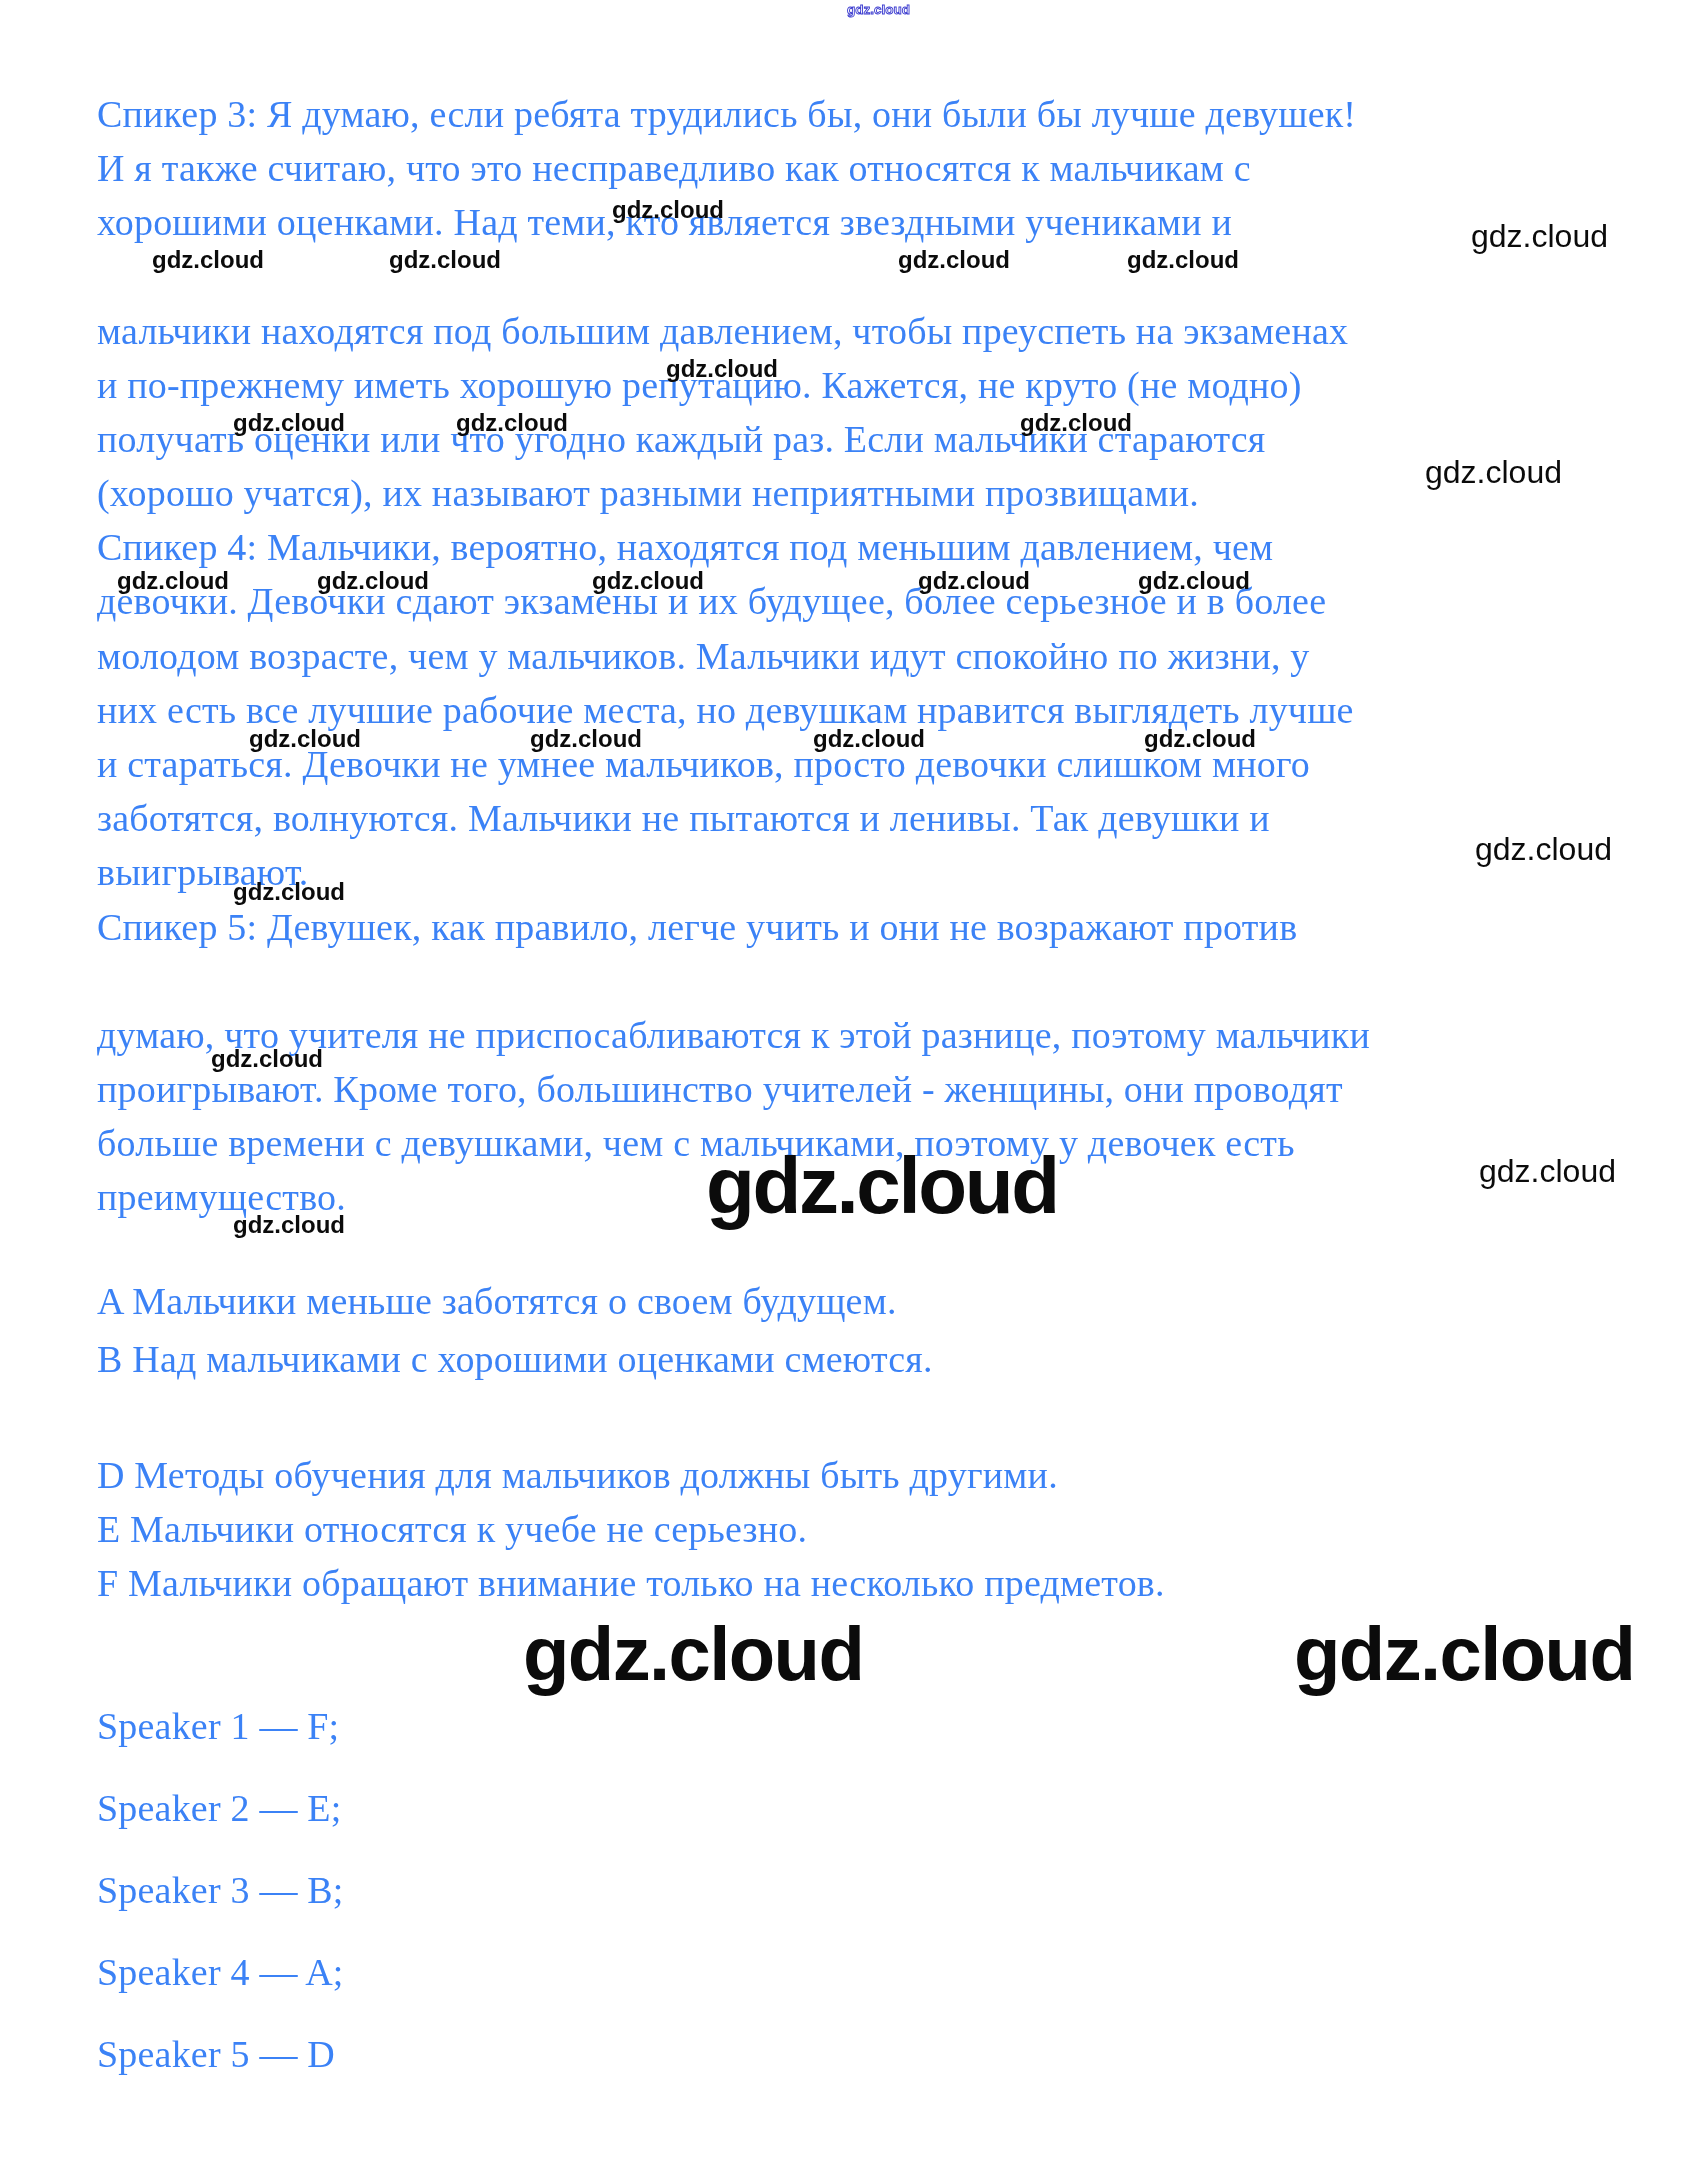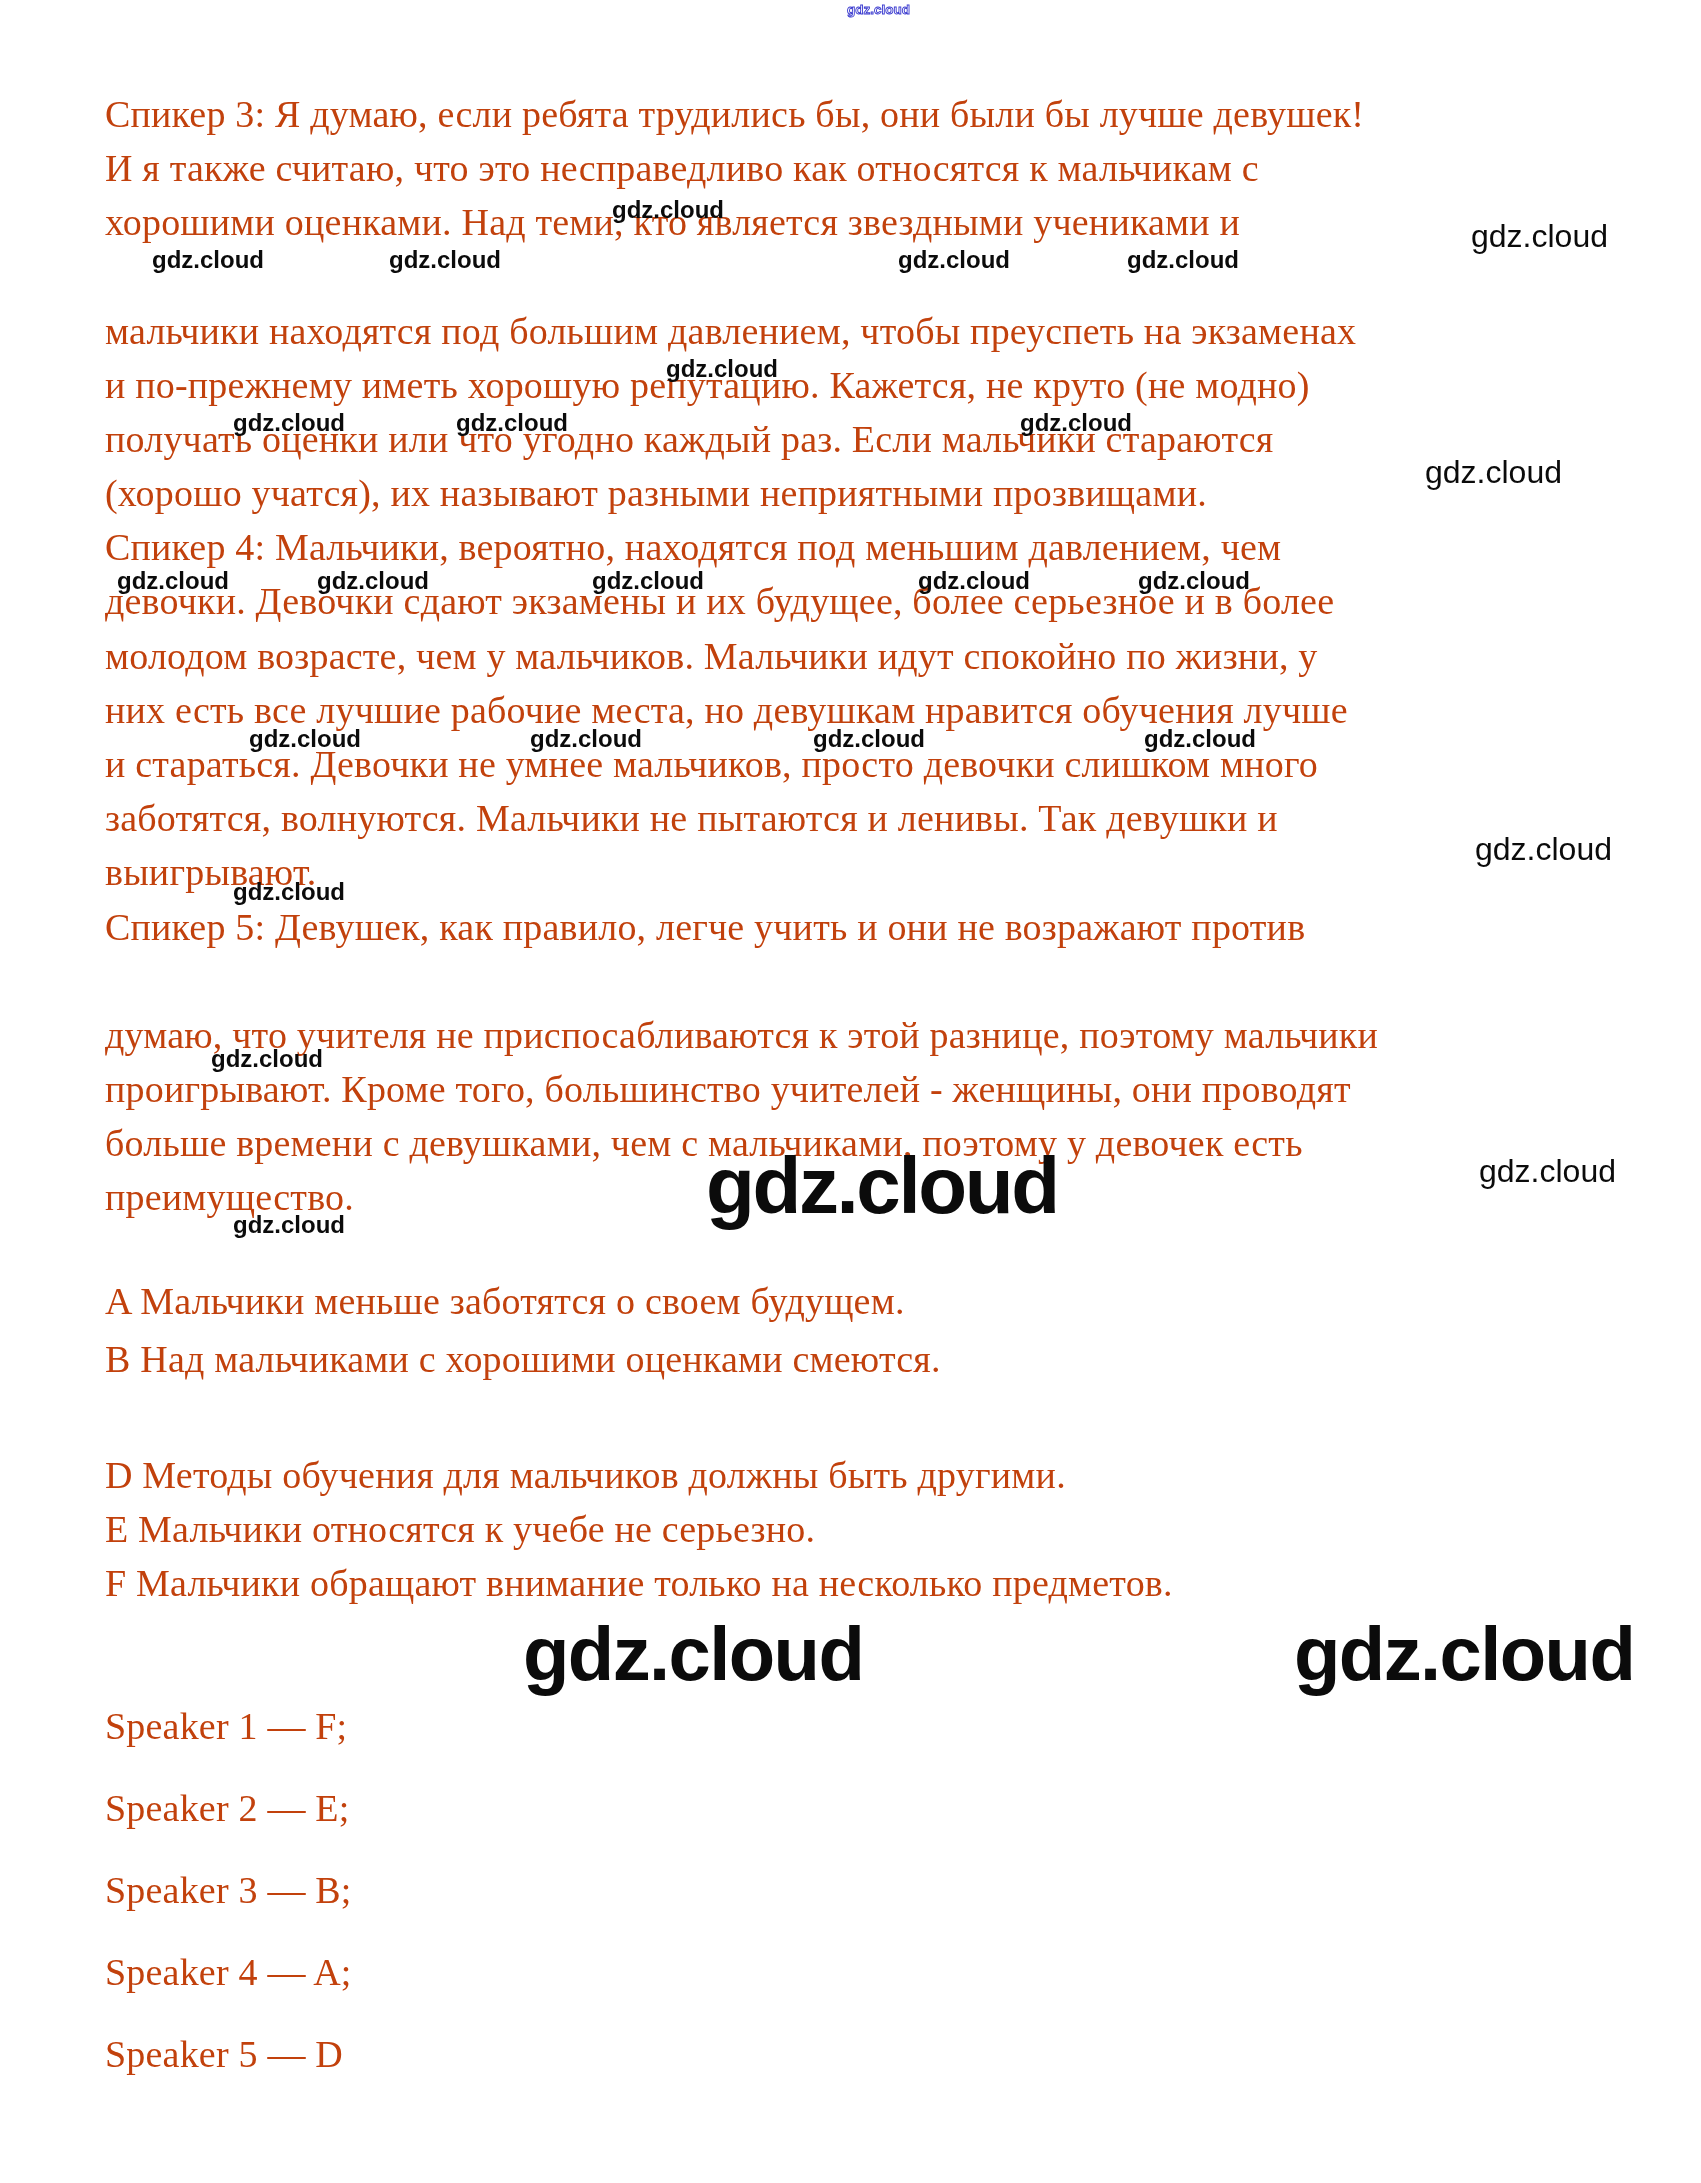--- a/index.html
+++ b/index.html
@@ -8,26 +8,26 @@
     width:1701px;
     height:2183px;
     background:#ffffff;
     color:#000;
     font-family:"Liberation Serif", serif;
     overflow:hidden;
     margin-left:29px;
   }
   .line{
     position:absolute;
-    left:76px;
+    left:68px;
     font-size:38px;
     line-height:1;
     letter-spacing:0.2px;
     white-space:nowrap;
-    color:#c2410c;
+    color:#3b82f6;
   }
   .wm{
     position:absolute;
     font-family:"Liberation Sans", sans-serif;
     line-height:1;
     white-space:nowrap;
     color:#0b0b0b;
   }
   .wm-s{ font-size:24px; font-weight:600; }
   .wm-m{ font-size:32px; font-weight:500; }
@@ -53,21 +53,21 @@
   <div class="line" style="top:95px;">Спикер 3: Я думаю, если ребята трудились бы, они были бы лучше девушек!</div>
   <div class="line" style="top:149px;">И я также считаю, что это несправедливо как относятся к мальчикам с</div>
   <div class="line" style="top:203px;">хорошими оценками. Над теми, кто является звездными учениками и</div>
   <div class="line" style="top:312px;">мальчики находятся под большим давлением, чтобы преуспеть на экзаменах</div>
   <div class="line" style="top:366px;">и по-прежнему иметь хорошую репутацию. Кажется, не круто (не модно)</div>
   <div class="line" style="top:420px;">получать оценки или что угодно каждый раз. Если мальчики стараются</div>
   <div class="line" style="top:474px;">(хорошо учатся), их называют разными неприятными прозвищами.</div>
   <div class="line" style="top:528px;">Спикер 4: Мальчики, вероятно, находятся под меньшим давлением, чем</div>
   <div class="line" style="top:582px;">девочки. Девочки сдают экзамены и их будущее, более серьезное и в более</div>
   <div class="line" style="top:637px;">молодом возрасте, чем у мальчиков. Мальчики идут спокойно по жизни, у</div>
-  <div class="line" style="top:691px;">них есть все лучшие рабочие места, но девушкам нравится обучения лучше</div>
+  <div class="line" style="top:691px;">них есть все лучшие рабочие места, но девушкам нравится выглядеть лучше</div>
   <div class="line" style="top:745px;">и стараться. Девочки не умнее мальчиков, просто девочки слишком много</div>
   <div class="line" style="top:799px;">заботятся, волнуются. Мальчики не пытаются и ленивы. Так девушки и</div>
   <div class="line" style="top:853px;">выигрывают.</div>
   <div class="line" style="top:908px;">Спикер 5: Девушек, как правило, легче учить и они не возражают против</div>
   <div class="line" style="top:1016px;">думаю, что учителя не приспосабливаются к этой разнице, поэтому мальчики</div>
   <div class="line" style="top:1070px;">проигрывают. Кроме того, большинство учителей - женщины, они проводят</div>
   <div class="line" style="top:1124px;">больше времени с девушками, чем с мальчиками, поэтому у девочек есть</div>
   <div class="line" style="top:1178px;">преимущество.</div>
 
   <div class="line" style="top:1282px;">A Мальчики меньше заботятся о своем будущем.</div>

